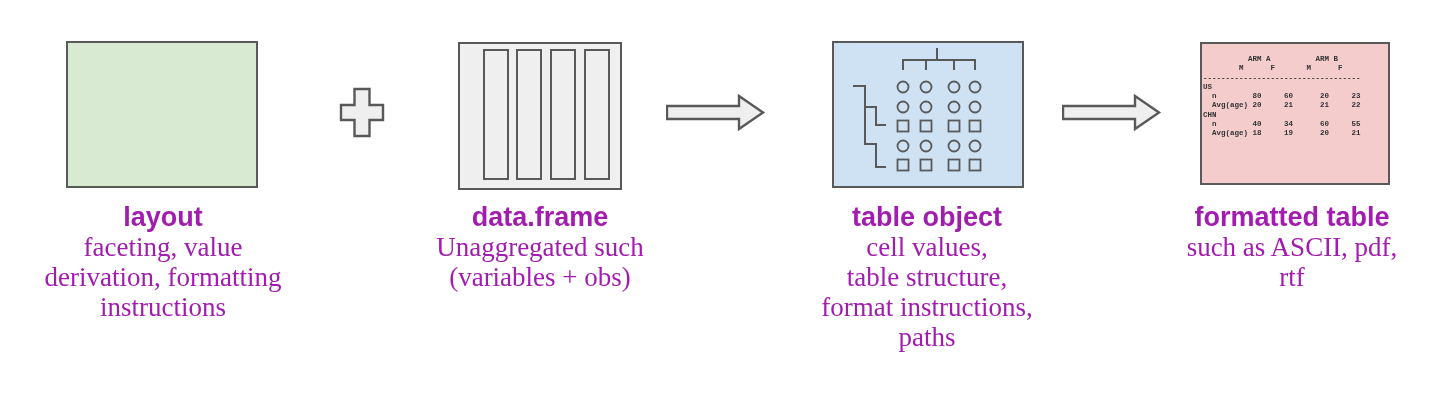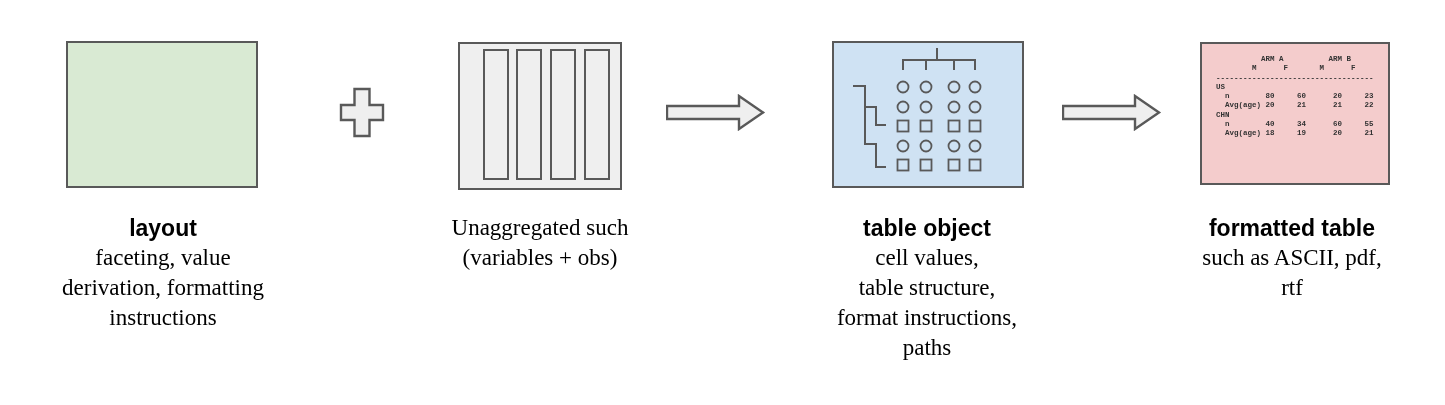--- a/index.html
+++ b/index.html
@@ -46,37 +46,37 @@
     stroke-width: 2;
   }
   .mini circle, .mini rect {
     fill: none;
     stroke: var(--shape-border, #595959);
     stroke-width: 1.8;
   }
 
   .ascii {
     position: absolute;
-    left: 14px;
+    left: 1px;
     top: 11px;
     margin: 0;
     font-family: "Liberation Mono", "DejaVu Sans Mono", monospace;
     font-size: 7.5px;
     line-height: 9.3px;
     font-weight: 700;
     color: #333;
     white-space: pre;
   }
 
   .stage-label {
     position: absolute;
-    top: 213px;
+    top: 202px;
     text-align: center;
-    color: #000000;
-    font-size: 23px;
+    color: #a21caf;
+    font-size: 27px;
     line-height: 30px;
   }
   .stage-title { font-weight: 700; }
   .stage-desc  { white-space: pre-line; font-family: Liberation Serif, serif; }
 </style>
 </head>
 <body>
 
 <div class="canvas">
 
@@ -154,20 +154,21 @@
   </div>
 
   <div class="stage-label" style="left:18px; width:290px;">
     <div class="stage-title">layout</div>
     <div class="stage-desc">faceting, value
 derivation, formatting
 instructions</div>
   </div>
 
   <div class="stage-label" style="left:400px; width:280px;">
+    <div class="stage-title">data.frame</div>
     <div class="stage-desc">Unaggregated such
 (variables + obs)</div>
   </div>
 
   <div class="stage-label" style="left:807px; width:240px;">
     <div class="stage-title">table object</div>
     <div class="stage-desc">cell values,
 table structure,
 format instructions,
 paths</div>

